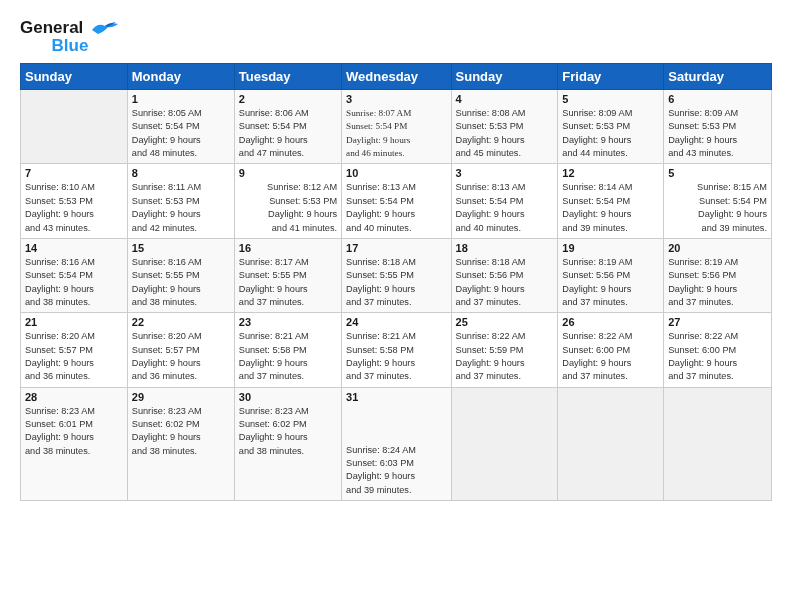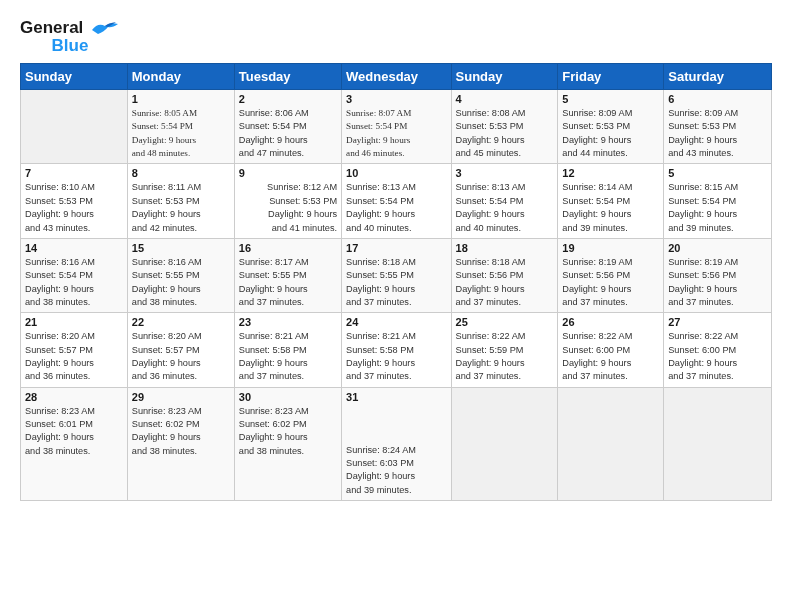--- a/index.html
+++ b/index.html
@@ -116,21 +116,21 @@
           <th>Sunday</th>
           <th>Friday</th>
           <th>Saturday</th>
         </tr>
   </thead>
   <tbody id="calendar-body">
   <tr>
           <td class="empty-cell"></td>
           <td>
             <span class="day-number">1</span>
-            <div class="day-info" style="white-space: pre-line; font-family: Liberation Serif, serif;">Sunrise: 8:05 AM
+            <div class="day-info" style="white-space: pre-line;">Sunrise: 8:05 AM
 Sunset: 5:54 PM
 Daylight: 9 hours
 and 48 minutes.</div>
           </td>
           <td>
             <span class="day-number">2</span>
             <div class="day-info" style="white-space: pre-line;">Sunrise: 8:06 AM
 Sunset: 5:54 PM
 Daylight: 9 hours
 and 47 minutes.</div>
@@ -202,21 +202,21 @@
           </td>
           <td>
             <span class="day-number">12</span>
             <div class="day-info" style="white-space: pre-line;">Sunrise: 8:14 AM
 Sunset: 5:54 PM
 Daylight: 9 hours
 and 39 minutes.</div>
           </td>
           <td>
             <span class="day-number">5</span>
-            <div class="day-info" style="white-space: pre-line;">Sunrise: 8:15 AM
+            <div class="day-info" style="white-space: pre-line; text-align: right;">Sunrise: 8:15 AM
 Sunset: 5:54 PM
 Daylight: 9 hours
 and 39 minutes.</div>
           </td>
         </tr>
         <tr>
           <td>
             <span class="day-number">14</span>
             <div class="day-info" style="white-space: pre-line;">Sunrise: 8:16 AM
 Sunset: 5:54 PM

